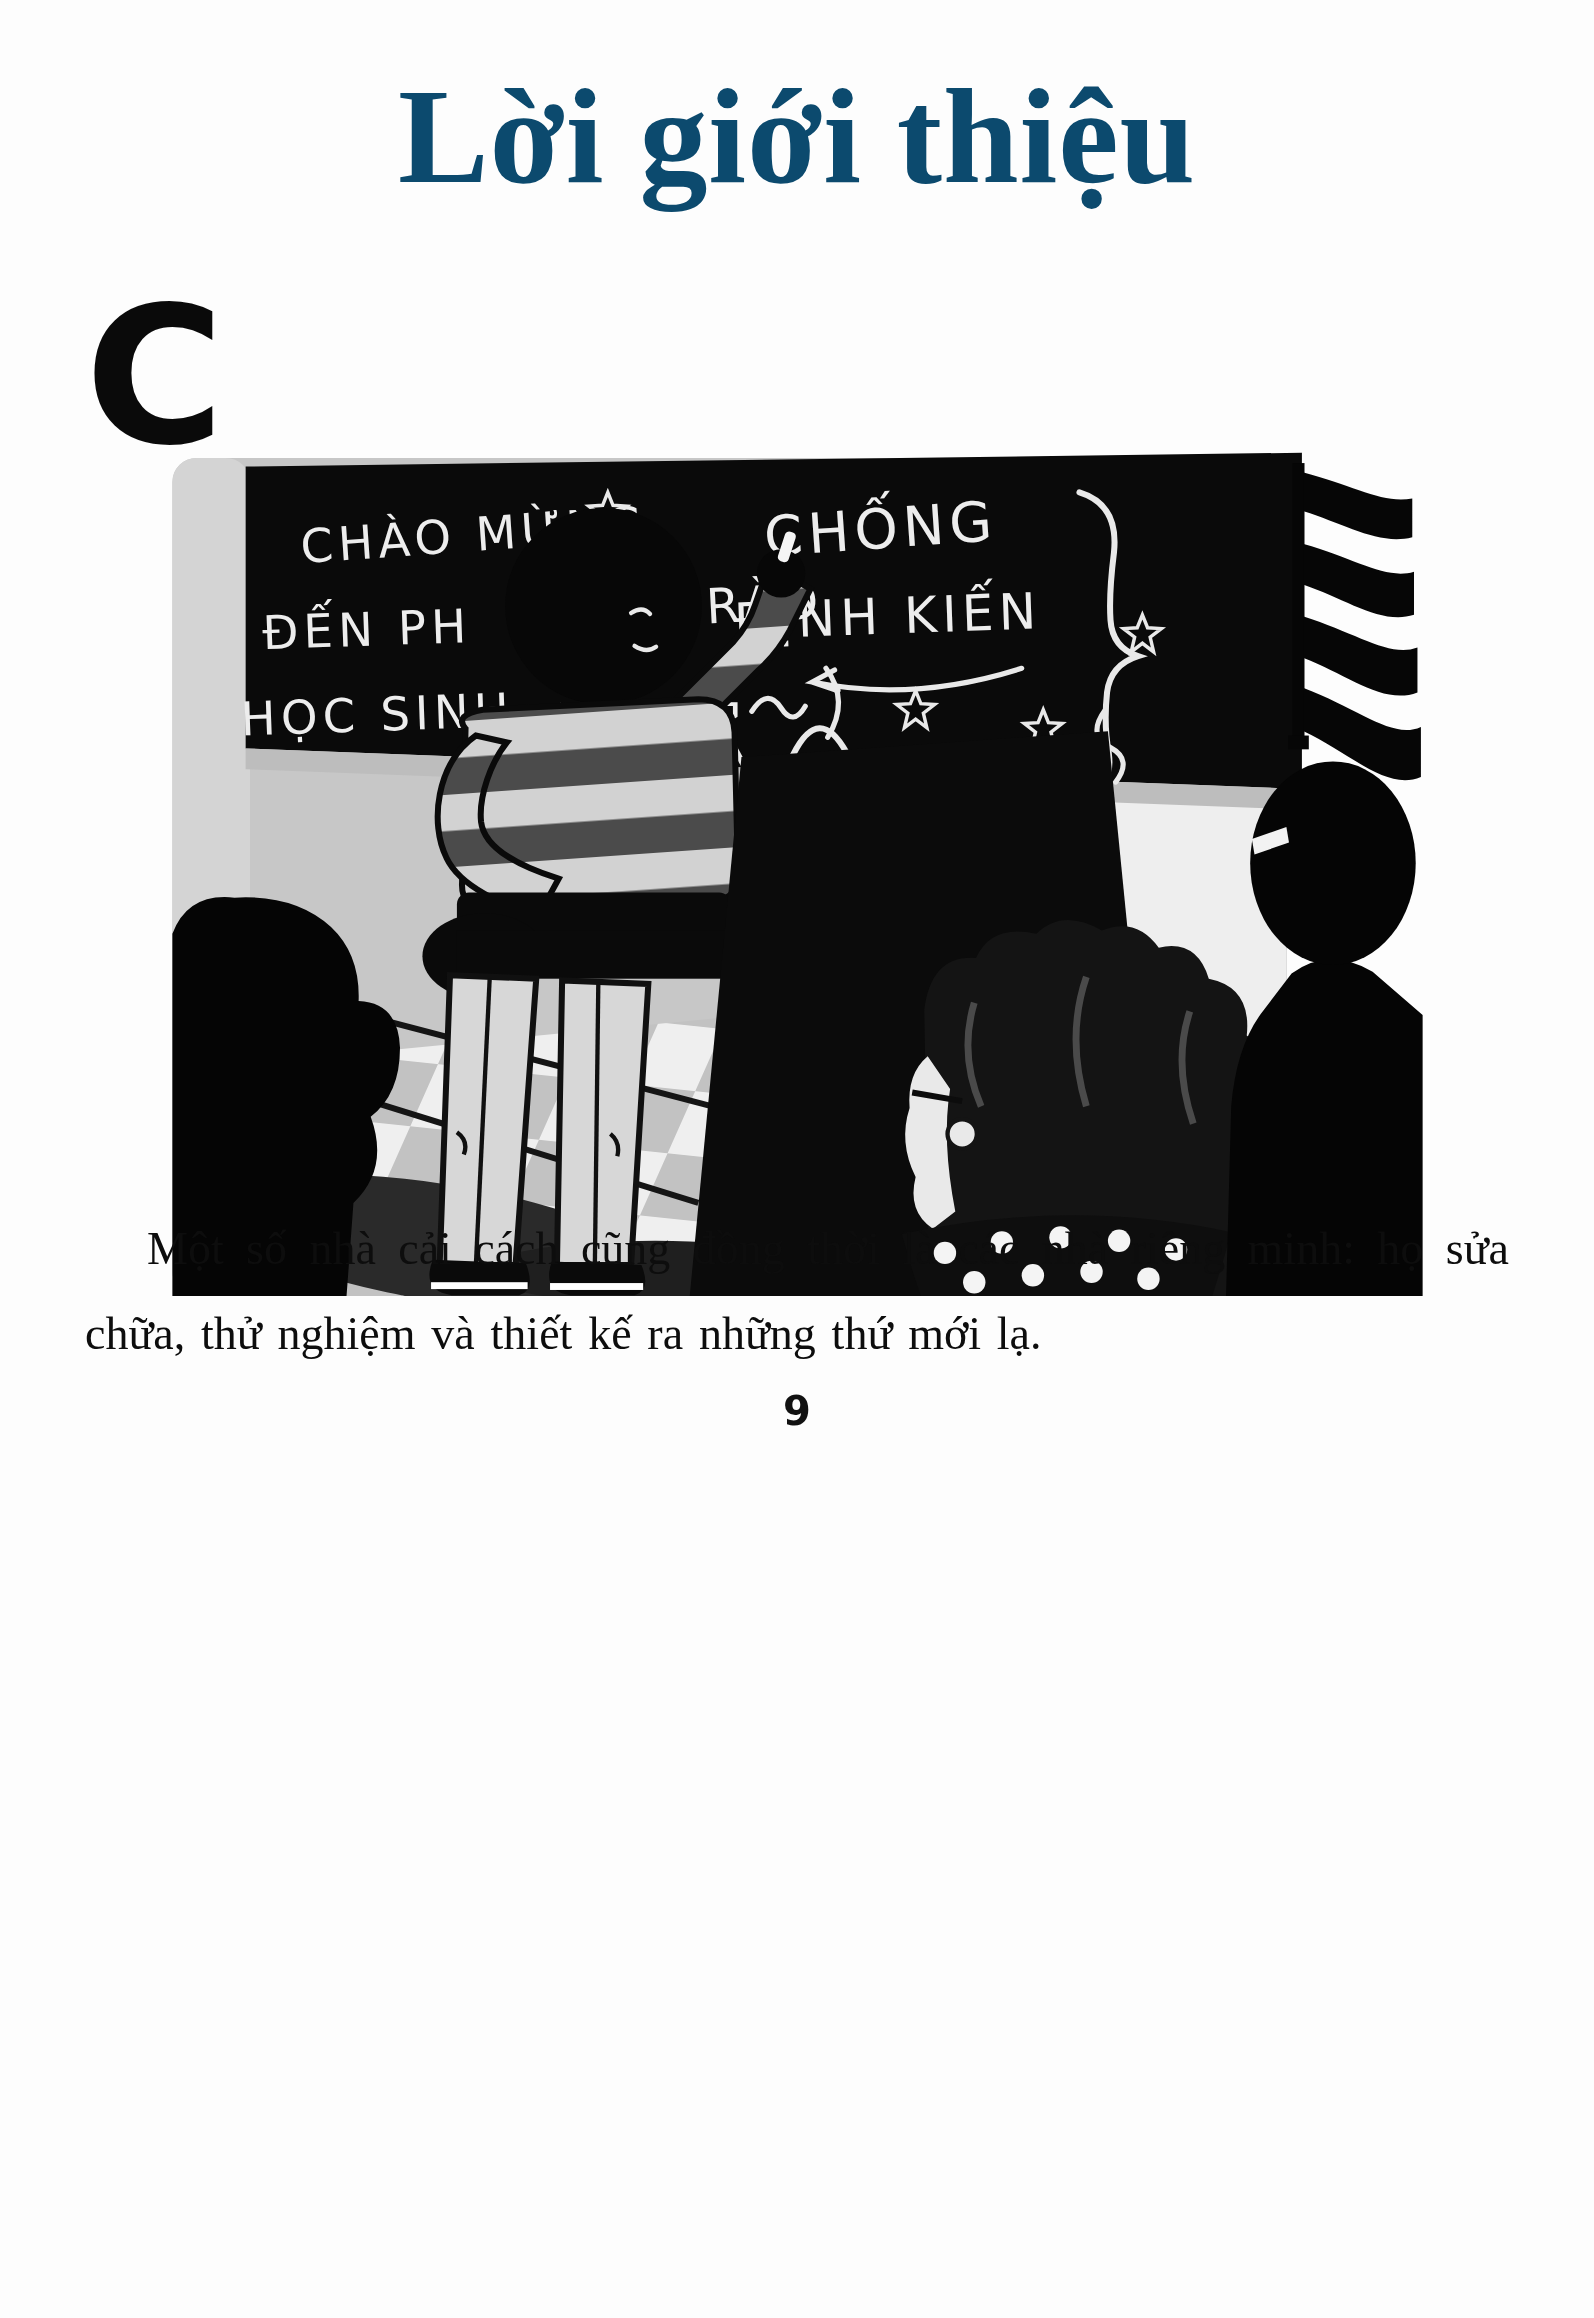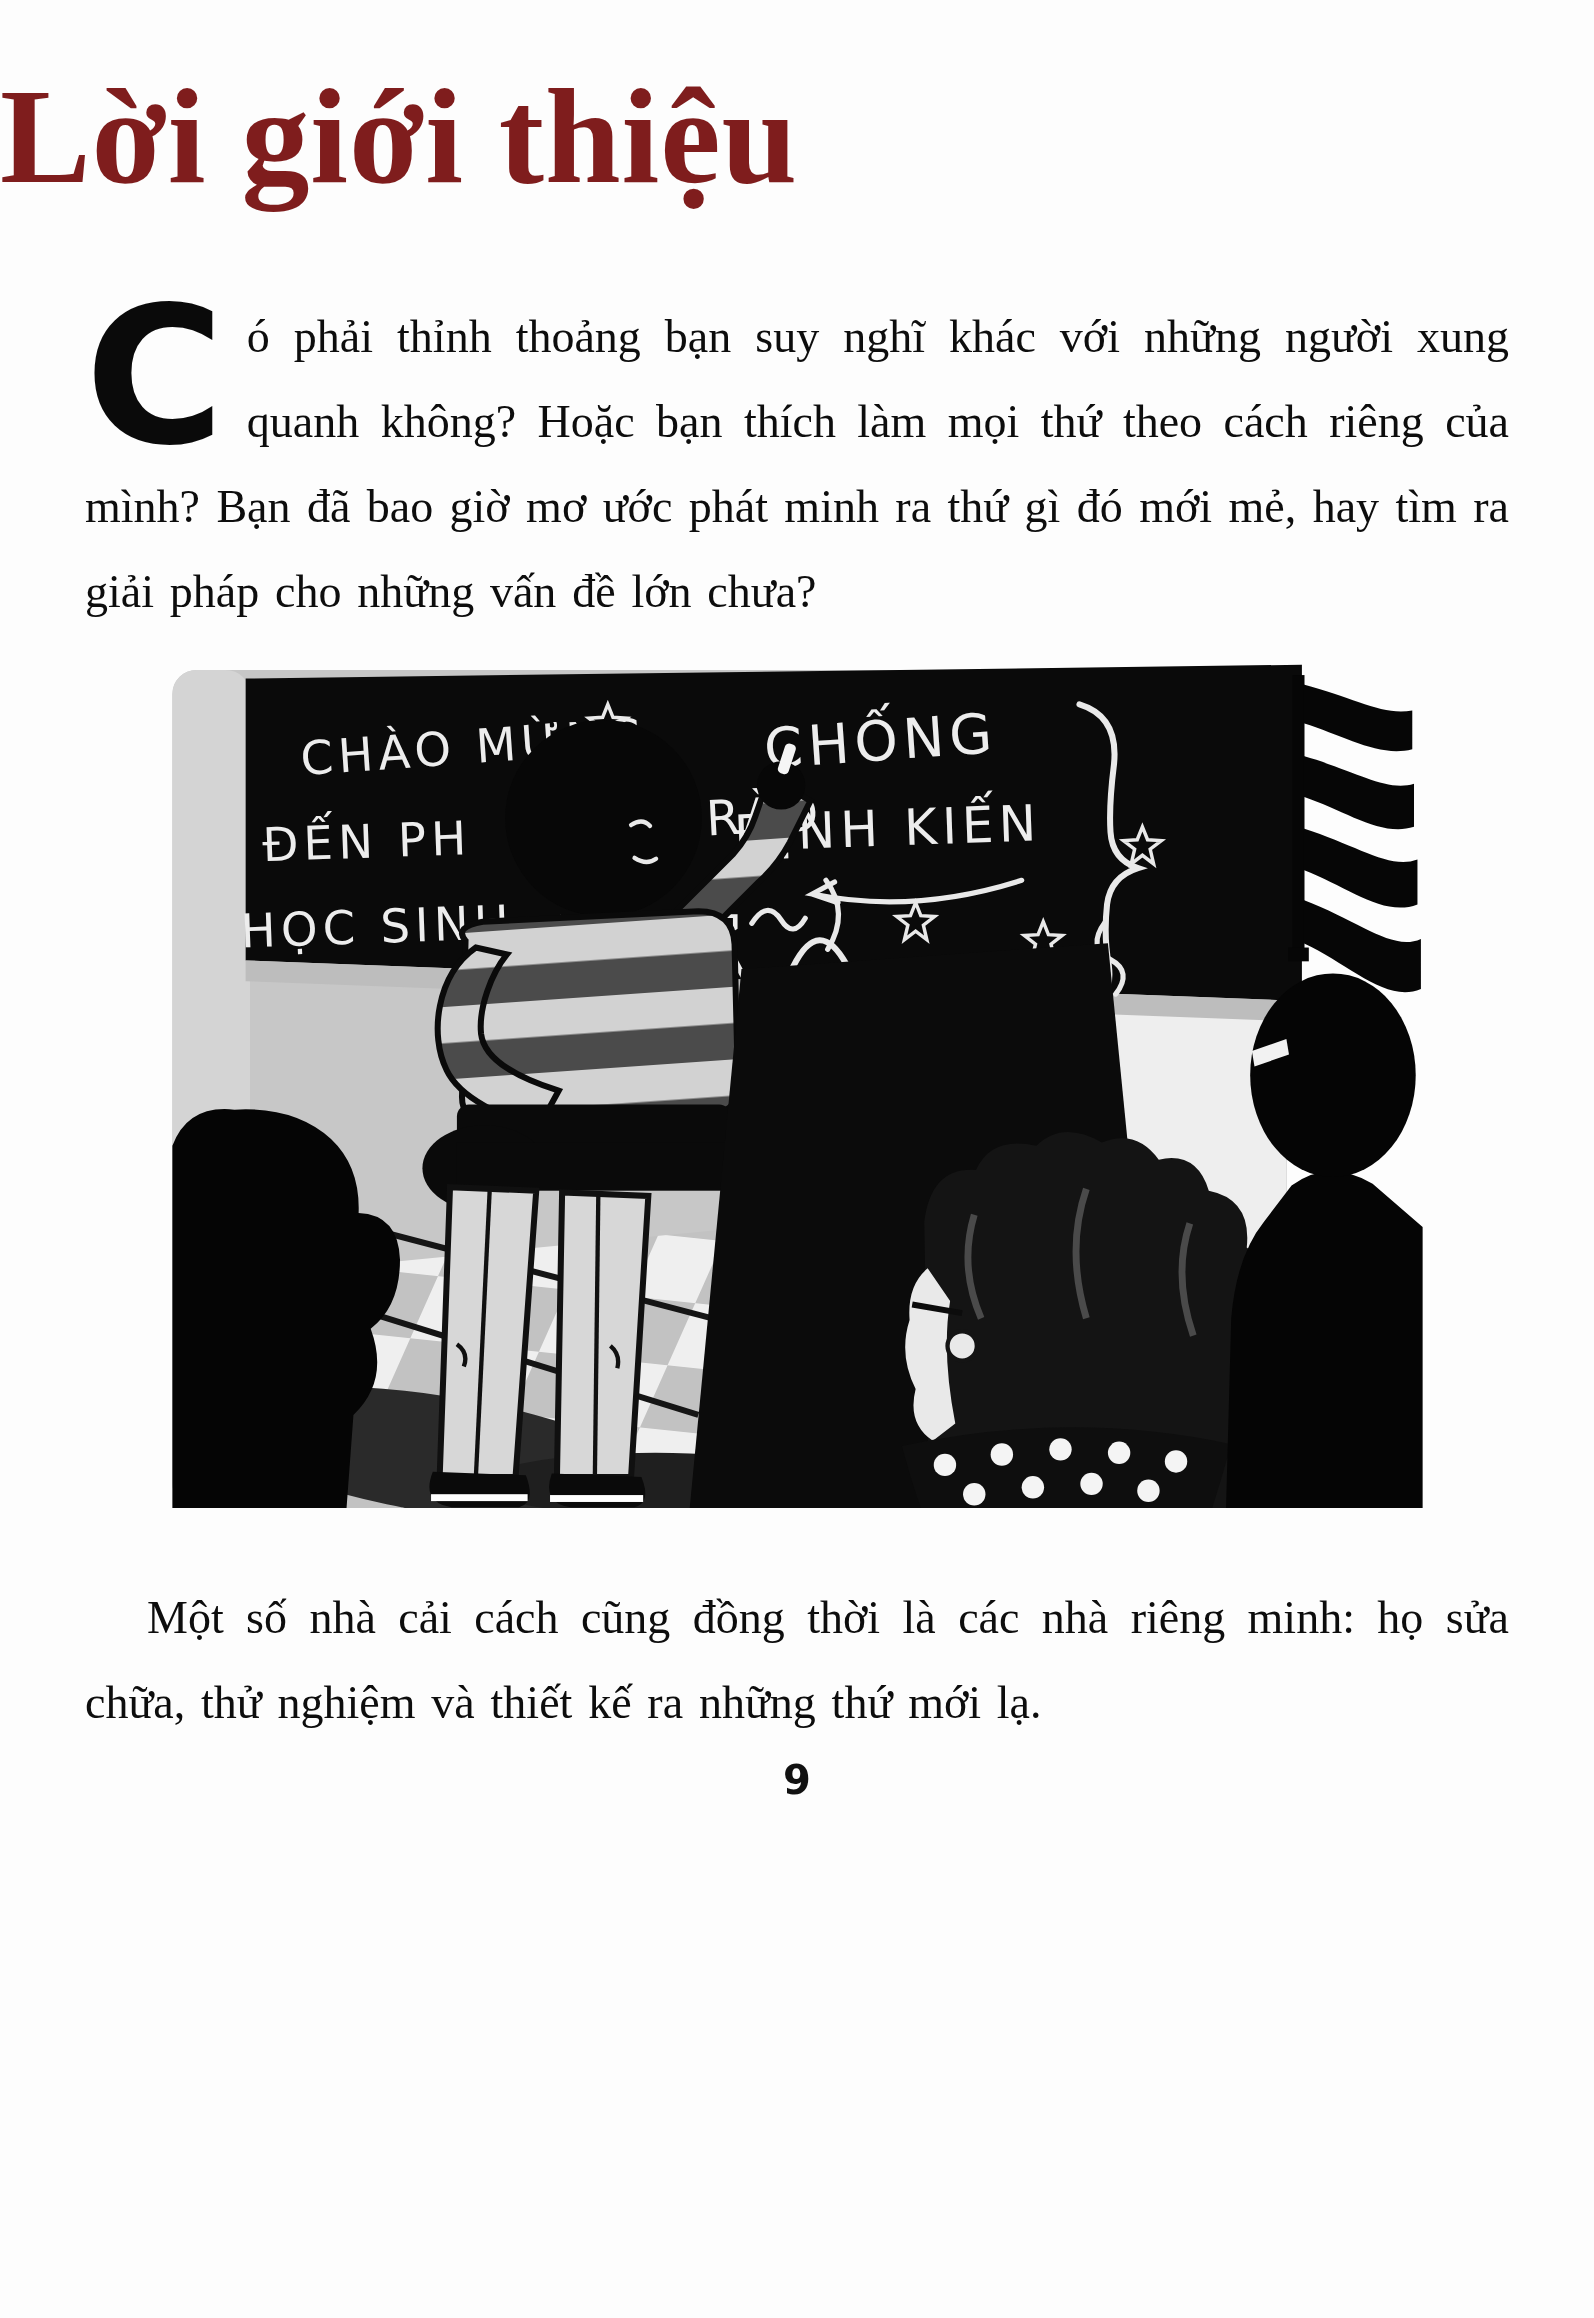--- a/index.html
+++ b/index.html
@@ -8,26 +8,27 @@
     position: relative;
     width: 1594px;
     height: 2319px;
     background: #fdfdfd;
     overflow: hidden;
     font-family: "Liberation Serif", serif;
     color: #0d0d0d;
   }
   .page-title {
     margin: 55px 0 0 0;
+    text-align: center;
     font-family: "Liberation Serif", serif;
     font-weight: 700;
     font-size: 136px;
     line-height: 1.2;
     letter-spacing: 0.9px;
-    color: #7f1d1d;
+    color: #0c4a6e;
   }
   .body-text {
     margin: 76px 85px 0 85px;
     font-size: 46px;
     line-height: 85px;
     text-align: justify;
     word-spacing: 4.3px;
   }
   .body-text p { margin: 0; }
   .drop-cap {
@@ -62,21 +63,21 @@
   .chalk-stroke { stroke: #e9e9e9; fill: none; stroke-linecap: round; }
 </style>
 </head>
 <body>
 
 <div class="page">
 
   <h1 class="page-title">Lời giới thiệu</h1>
 
   <div class="body-text">
-    <p><span class="drop-cap">C</span><span>ó phải thỉnh thoảng bạn suy nghĩ khác với những người xung quanh không? Hoặc bạn thích làm mọi thứ theo cách riêng của mình? Bạn đã bao giờ mơ ước phát minh ra thứ gì đó mới mẻ, hay tìm ra giải pháp cho những vấn đề lớn chưa?</span></p>
+    <p><span class="drop-cap">C</span></p>
   </div>
 
   <div class="illustration-wrap">
     <svg viewBox="0 0 1450 980" width="1251" height="845">
       <defs>
         <pattern id="stripes" width="80" height="84" patternUnits="userSpaceOnUse" patternTransform="rotate(-4)">
           <rect width="80" height="84" fill="#d2d2d2"></rect>
           <rect y="42" width="80" height="42" fill="#4b4b4b"></rect>
         </pattern>
         <pattern id="checker" width="150" height="150" patternUnits="userSpaceOnUse" patternTransform="rotate(6) skewX(-18)">

